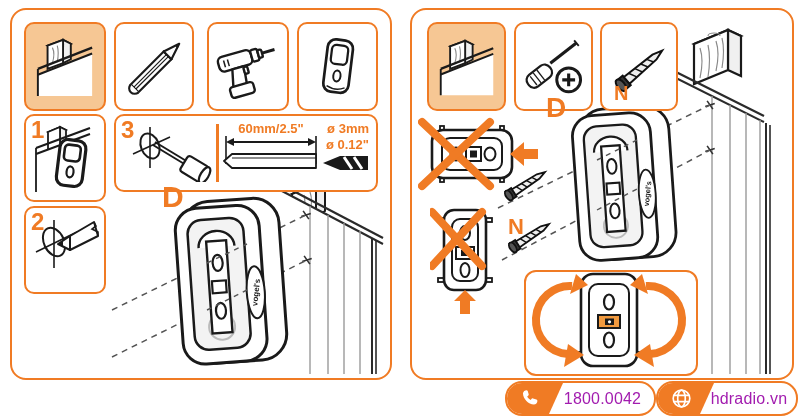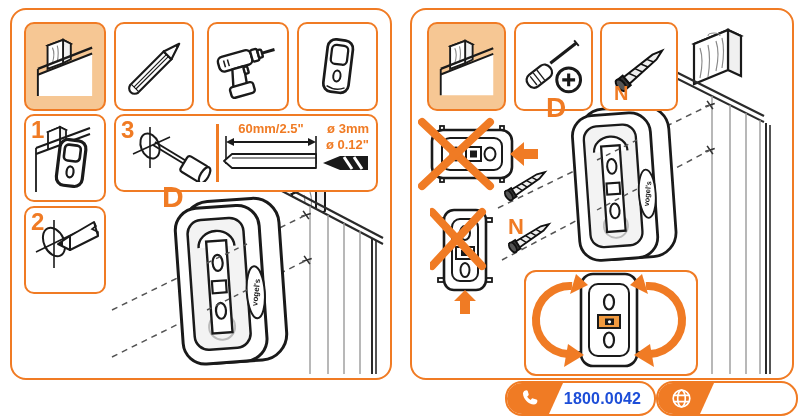--- a/index.html
+++ b/index.html
@@ -13,21 +13,21 @@
   .plabel{position:absolute;font-size:30px;font-weight:bold;color:#F07B24;line-height:1;}
   .nlabel{position:absolute;font-size:22px;font-weight:bold;color:#F07B24;line-height:1;}
   .nlabel-inbox{position:absolute;left:12px;bottom:6px;font-size:20px;font-weight:bold;color:#F07B24;line-height:1;}
   .vdiv{position:absolute;top:8px;bottom:8px;width:2.5px;background:#F07B24;}
   .otext{font-family:"Liberation Sans",sans-serif;font-size:13px;font-weight:bold;fill:#F07B24;}
   .wrong{position:absolute;}
   .rotbox{position:absolute;border:2.5px solid #F07B24;border-radius:12px;background:#fff;}
   .pill{position:absolute;height:31px;border:2px solid #F07B24;border-radius:17px;background:#fff;overflow:hidden;}
   .pill-bg{position:absolute;left:0;top:0;width:100%;height:100%;}
   .pill-ic{position:absolute;left:13px;top:5px;}
-  .pill-tx{position:absolute;left:50px;right:6px;top:50%;transform:translateY(-50%);text-align:center;font-size:16px;font-weight:bold;color:#1d4ed8;letter-spacing:.2px;}
+  .pill-tx{position:absolute;left:50px;right:6px;top:50%;transform:translateY(-50%);text-align:center;font-size:16px;font-weight:normal;color:#a21caf;letter-spacing:.2px;}
   svg{display:block;}
 </style>
 </head>
 <body>
 
 <div class="sheet">
 
   <section class="panel" style="left:10px;top:8px;width:378px;height:368px;">
 
     <svg class="scene" width="374" height="364" viewBox="0 0 374 364">
@@ -390,15 +390,16 @@
       <polygon points="0,0 56,0 42,31 0,31" fill="#F07B24"></polygon>
     </svg>
     <svg class="pill-ic" width="21" height="21" viewBox="0 0 21 21">
       <g fill="none" stroke="#fff" stroke-width="1.7">
         <circle cx="10.5" cy="10.5" r="8.3"></circle>
         <ellipse cx="10.5" cy="10.5" rx="3.8" ry="8.3"></ellipse>
         <line x1="2.8" y1="7.3" x2="18.2" y2="7.3"></line>
         <line x1="2.8" y1="13.7" x2="18.2" y2="13.7"></line>
       </g>
     </svg>
+    <span class="pill-tx">hdradio.vn</span>
   </div>
 
 </div>
 
 </body></html>

